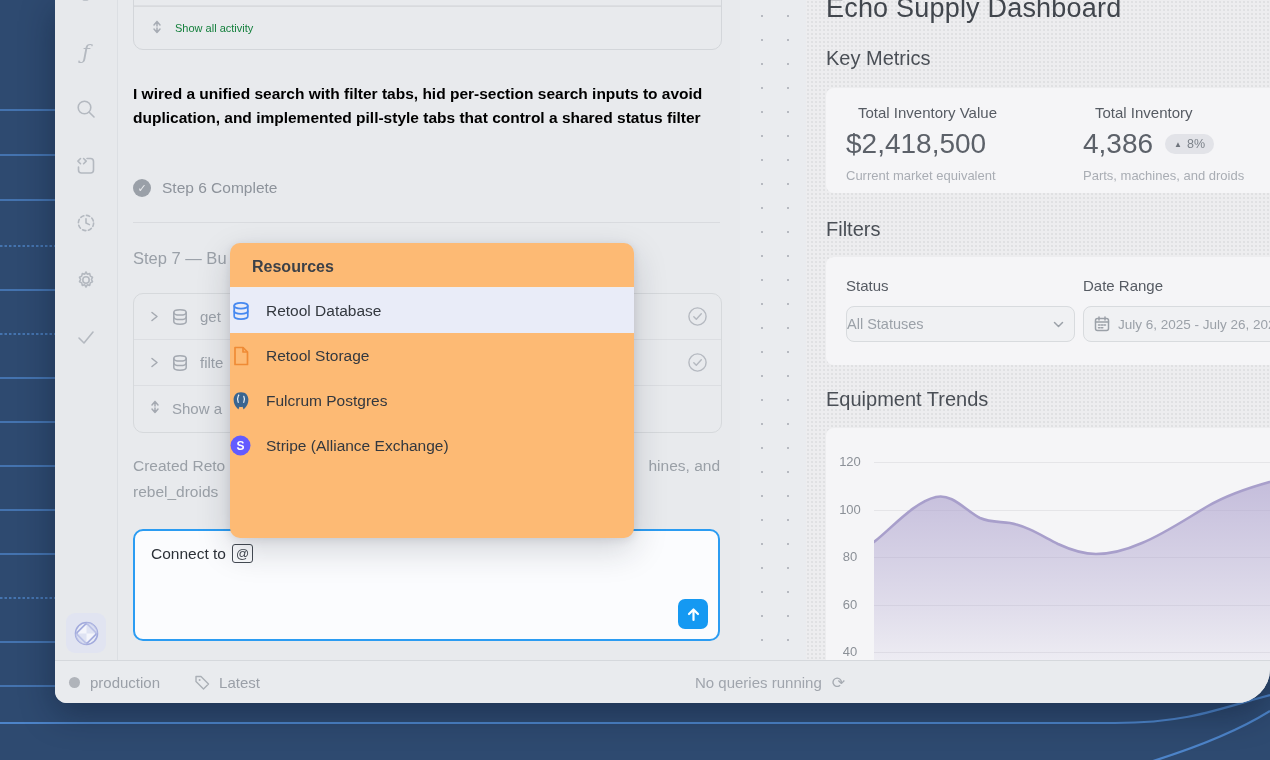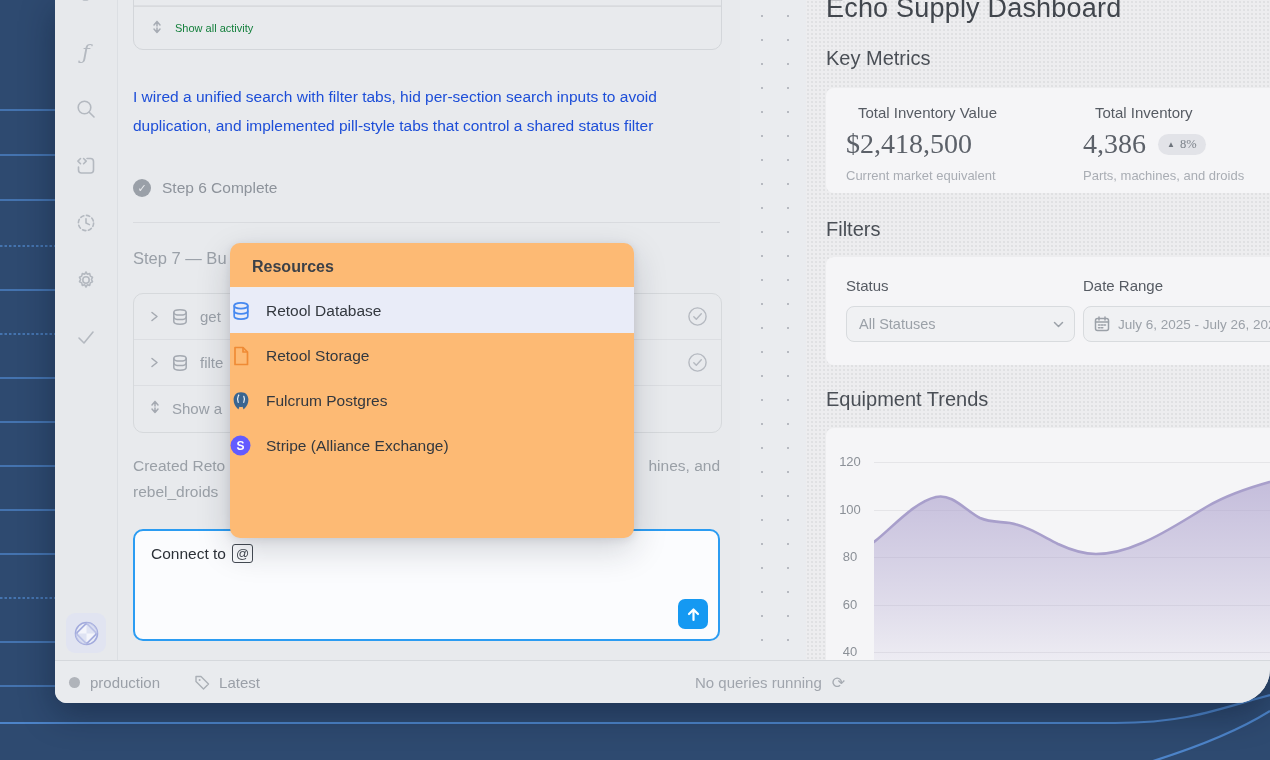--- a/index.html
+++ b/index.html
@@ -12,21 +12,21 @@
   
   #rail{position:absolute;left:0;top:0;width:62px;height:661px;background:#e7e9ec;border-right:1px solid #dcdfe3;}
   .rail-ic{position:absolute;left:20px;width:22px;height:22px;color:#b4b9c0;display:flex;align-items:center;justify-content:center;}
   .rail-ic svg{width:22px;height:22px;stroke:#b4b9c0;fill:none;stroke-width:1.6;stroke-linecap:round;stroke-linejoin:round;}
   .fx{font-size:21px;font-style:italic;color:#b4b9c0;font-family:"DejaVu Serif","Liberation Serif",serif;}
   #ai-btn{position:absolute;left:11px;top:613px;width:40px;height:40px;border-radius:9px;background:#e1e4f1;display:flex;align-items:center;justify-content:center;}
   #activity-box{position:absolute;left:78px;top:-30px;width:587px;height:78px;border:1px solid #d3d6da;border-radius:10px;}
   #activity-box .inner-div{position:absolute;left:0;right:0;top:34px;height:1px;background:#dcdee2;}
   #activity-row{position:absolute;left:0;right:0;bottom:0;height:42px;border-top:1px solid #d8dadd;display:flex;align-items:center;padding-left:17px;gap:12px;color:#15803d;font-size:11px;}
   .updown svg{width:12px;height:16px;stroke:#a7acb4;fill:none;stroke-width:1.5;stroke-linecap:round;stroke-linejoin:round;}
-  #msg{position:absolute;left:78px;top:66px;width:592px;font-size:15.5px;line-height:29px;color:#1d4ed8;}
+  #msg{position:absolute;left:78px;top:66px;width:592px;font-size:15.5px;line-height:24px;color:#000000;font-weight:bold;}
   #step6{position:absolute;left:78px;top:179px;display:flex;align-items:center;gap:11px;color:#8d939b;font-size:15.5px;}
   .done-circle{width:18px;height:18px;border-radius:50%;background:#9aa0a8;color:#e8eaed;font-size:11px;display:flex;align-items:center;justify-content:center;}
   #divider1{position:absolute;left:78px;top:222px;width:587px;height:1px;background:#d9dbdf;}
   #step7-h{position:absolute;left:78px;top:249px;font-size:16.5px;color:#9aa0a8;}
   #rows-box{position:absolute;left:78px;top:293px;width:587px;height:138px;border:1px solid #d6d9dc;border-radius:10px;}
   .qrow{position:relative;height:45px;border-bottom:1px solid #dcdee2;display:flex;align-items:center;padding-left:15px;gap:11px;color:#9aa0a8;font-size:15px;}
   .qrow:last-child{border-bottom:none;}
   .qrow svg{stroke:#a4a9b1;fill:none;stroke-width:1.5;stroke-linecap:round;stroke-linejoin:round;}
   .chev{width:11px;height:11px;}
   .dbic{width:18px;height:18px;}
@@ -43,27 +43,27 @@
   
   #gutter{position:absolute;left:685px;top:0;width:66px;height:661px;background:#eaecef;border-right:1px solid #e2e4e7;
           background-image:radial-gradient(circle,#b7bac1 1.1px,transparent 1.3px);background-size:26px 24px;background-position:9px 4px;}
   #dash{position:absolute;left:751px;top:0;width:464px;height:661px;background:#ededef;
         background-image:radial-gradient(circle,rgba(140,144,152,.14) .8px,transparent 1px);background-size:4px 4px;}
   #dash-title{position:absolute;left:20px;top:-7px;font-size:27px;font-weight:500;color:#41464d;letter-spacing:.2px;}
   .sec-h{position:absolute;left:20px;font-size:20px;font-weight:500;color:#4a4f56;}
   .card{position:absolute;left:20px;width:480px;background:#f5f5f7;border-radius:8px;}
   .stat{position:absolute;top:16px;}
   .stat .lb{font-size:15px;color:#565b63;margin-left:12px;}
-  .stat .val{font-size:28px;color:#5c6169;margin-top:7px;display:flex;align-items:center;font-family:Liberation Serif, serif;}
+  .stat .val{font-size:28px;color:#5c6169;margin-top:7px;display:flex;align-items:center;}
   .stat .cap{font-size:13px;color:#a9adb4;margin-top:8px;}
   .badge{display:inline-flex;align-items:center;gap:5px;margin-left:12px;background:#e2e3e8;border-radius:11px;padding:3px 9px;font-size:12.5px;color:#7c828a;}
   .badge .tri{font-size:8px;color:#6e747c;}
   .f-lb{position:absolute;top:20px;font-size:15px;color:#565b63;}
   .f-ctl{position:absolute;top:49px;height:36px;border:1px solid #d8dbde;border-radius:8px;background:#f0f1f3;box-sizing:border-box;display:flex;align-items:center;color:#9ba1a8;}
-  #status-select{left:20px;width:229px;padding-left:12px;font-size:14.5px;}
+  #status-select{left:20px;width:229px;font-size:14.5px;}
   #status-select .dd{position:absolute;right:10px;width:11px;height:11px;}
   #date-input{left:257px;width:246px;padding-left:10px;gap:8px;font-size:13.5px;white-space:nowrap;overflow:hidden;}
   .f-ctl svg{stroke:#9ba1a8;fill:none;stroke-width:1.5;stroke-linecap:round;stroke-linejoin:round;flex:none;}
   
   #chart-card{top:428px;height:240px;}
   .ytick{position:absolute;width:32px;text-align:center;font-size:13px;color:#8b9097;}
   .gline{position:absolute;left:48px;right:6px;height:1px;background:#e5e5e8;}
   #chart-svg{position:absolute;left:48px;top:21px;width:432px;height:219px;}
   
   #statusbar{position:absolute;left:0;right:0;bottom:0;height:42px;background:#e9ebee;border-top:1px solid #d5d8dc;display:flex;align-items:center;font-size:15px;color:#9ba0a8;}

